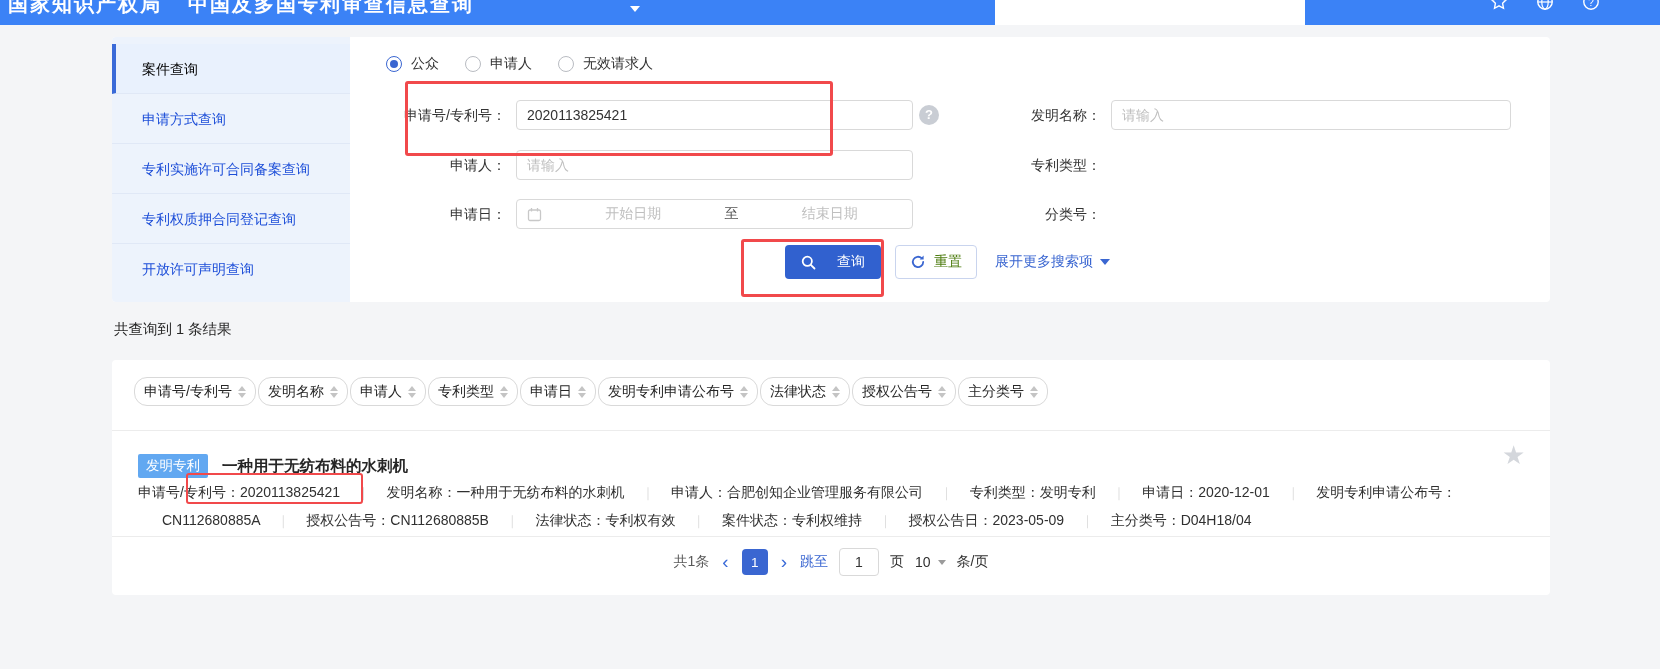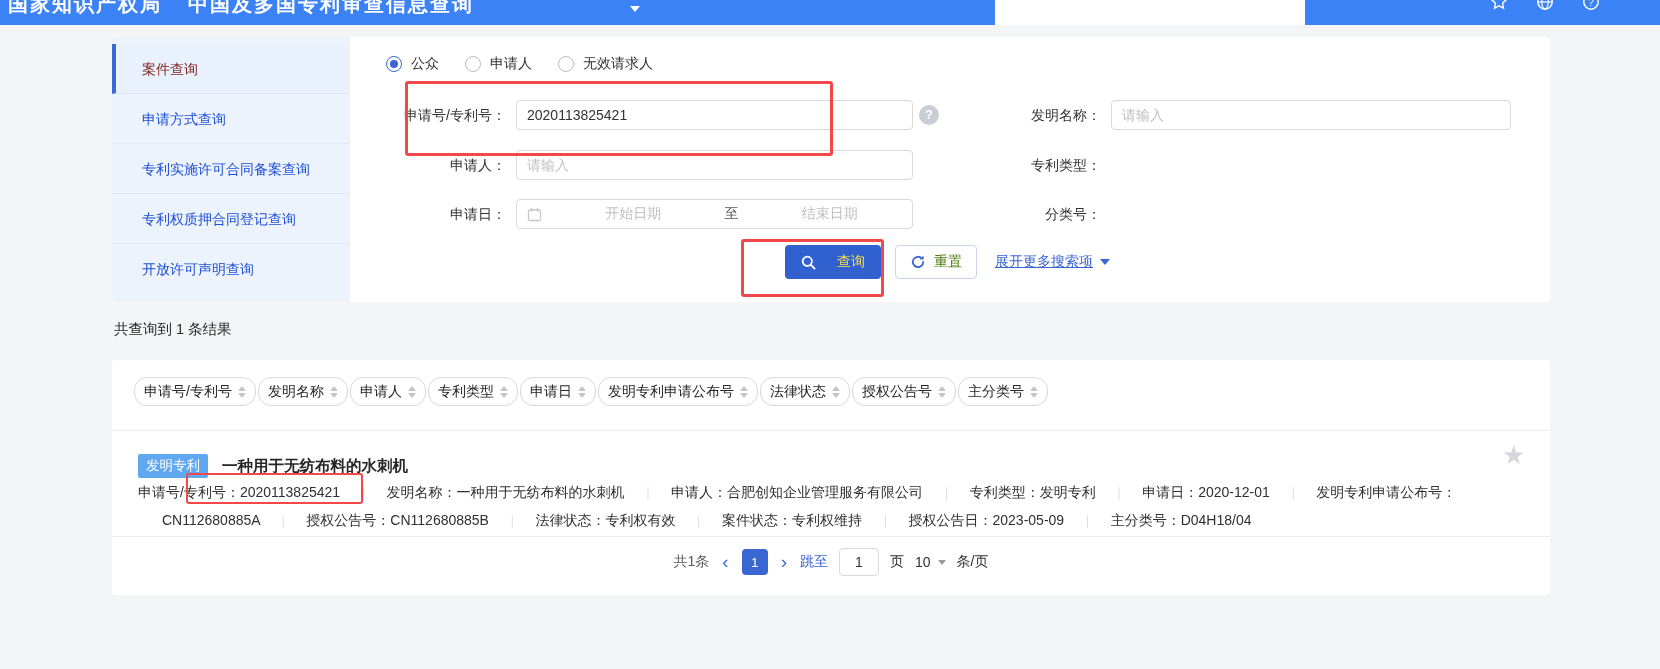--- a/index.html
+++ b/index.html
@@ -14,21 +14,21 @@
     border-left:5px solid transparent; border-right:5px solid transparent; border-top:6px solid #fff; }
   .topbar-tab { position:absolute; left:995px; top:0; width:310px; height:25px; background:#ffffff; }
   .topbar-icons { position:absolute; left:1490px; top:-7px; display:flex; gap:28px; }
   .topbar-icons svg { display:block; }
 
   
   .search-card { position:absolute; left:112px; top:37px; width:1438px; height:265px; background:#fff; border-radius:4px; }
   .sidebar { position:absolute; left:0; top:0; bottom:0; width:238px; background:#edf3fc; border-radius:4px 0 0 4px; padding-top:7px; overflow:hidden; }
   .side-item { height:50px; line-height:50px; padding-left:30px; font-size:14px; color:#1d4ed8; border-bottom:1px solid #e0e8f6; cursor:pointer; }
   .side-item:last-child { border-bottom:none; }
-  .side-item.active { color:#7f1d1d; border-left:4px solid #3a6ad8; padding-left:26px; background:#e9f1fd; }
+  .side-item.active { color:#000000; border-left:4px solid #3a6ad8; padding-left:26px; background:#e9f1fd; }
 
   .form { position:absolute; left:238px; top:0; right:0; bottom:0; }
   .radio-row { position:absolute; left:36px; top:16px; height:22px; display:flex; align-items:center; gap:26px; }
   .radio-item { display:flex; align-items:center; gap:9px; font-size:14px; color:#333; cursor:pointer; }
   .radio-circle { width:16px; height:16px; border-radius:50%; border:1px solid #b9bcc2; background:#fff; position:relative; }
   .radio-circle.on { border-color:#3a66d1; }
   .radio-circle.on::after { content:""; position:absolute; left:3px; top:3px; width:8px; height:8px; border-radius:50%; background:#3a66d1; }
 
   .frow { position:absolute; left:0; right:0; height:30px; }
   .frow1 { top:63px; } .frow2 { top:113px; } .frow3 { top:162px; }
@@ -39,23 +39,23 @@
   .finput::placeholder { color:#bfbfbf; }
   .fselect { display:flex; align-items:center; color:#bfbfbf; cursor:pointer; }
   .sel-caret { position:absolute; right:12px; top:12px; width:0; height:0; border-left:5px solid transparent; border-right:5px solid transparent; border-top:6px solid #8f9399; }
   .daterange { display:flex; align-items:center; gap:19px; color:#bfbfbf; }
   .daterange .dr-start,.daterange .dr-end { flex:1; text-align:center; color:#bfbfbf; }
   .daterange .dr-to { color:#555; }
   .help-circle { position:absolute; left:569px; top:5px; width:20px; height:20px; border-radius:50%; background:#c9cdd4; color:#fff; font-size:13px; font-weight:bold; text-align:center; line-height:20px; }
 
   .btn-row { position:absolute; top:208px; left:0; right:0; height:34px; }
   .btn { position:absolute; top:0; height:34px; border-radius:4px; display:flex; align-items:center; justify-content:center; gap:8px; font-size:14px; cursor:pointer; border:none; font-family:inherit; }
-  .btn-query { left:435px; width:96px; background:#3161cf; color:#fde047;gap:21px; }
+  .btn-query { left:435px; width:96px; background:#3161cf; color:#ffffff;gap:21px; }
   .btn-reset { left:545px; width:82px; background:#fff; color:#4d7c0f; border:1px solid #c9d4ee; }
-  .expand-link { position:absolute; left:645px; top:0; height:34px; display:flex; align-items:center; gap:7px; font-size:14px; color:#3a66d1; cursor:pointer;text-decoration:underline; }
+  .expand-link { position:absolute; left:645px; top:0; height:34px; display:flex; align-items:center; gap:7px; font-size:14px; color:#3a66d1; cursor:pointer; }
   .expand-caret { width:0; height:0; border-left:5px solid transparent; border-right:5px solid transparent; border-top:6px solid #3a66d1; }
 
   
   .summary { position:absolute; left:114px; top:320px; font-size:14.5px; color:#262626; }
 
   
   .results-card { position:absolute; left:112px; top:360px; width:1438px; height:235px; background:#fff; border-radius:4px; }
   .chips { position:absolute; left:22px; top:17px; display:flex; }
   .chip { height:29px; border:1px solid #d9d9d9; border-radius:13px; background:#fff; display:flex; align-items:center; padding:0 9px; font-size:14px; color:#262626; margin-right:2px; cursor:pointer; }
   .sorter { display:flex; flex-direction:column; gap:2px; margin-left:6px; }

